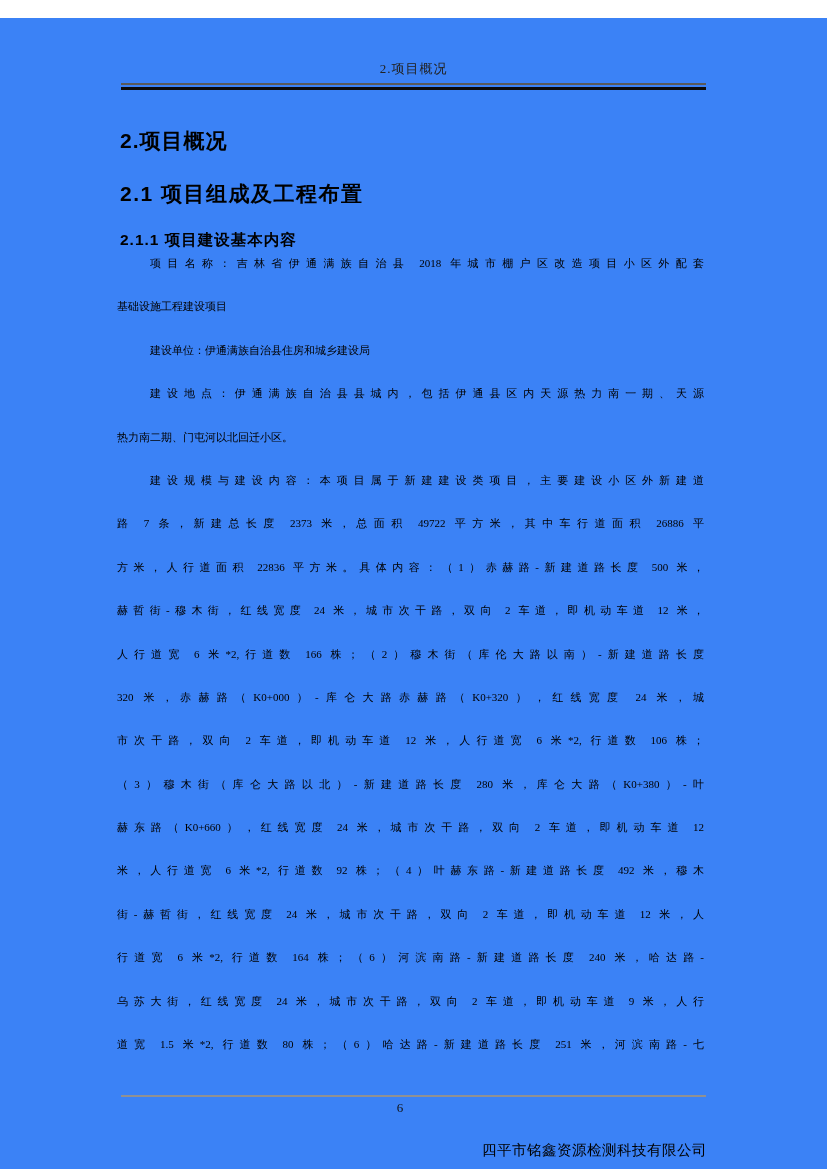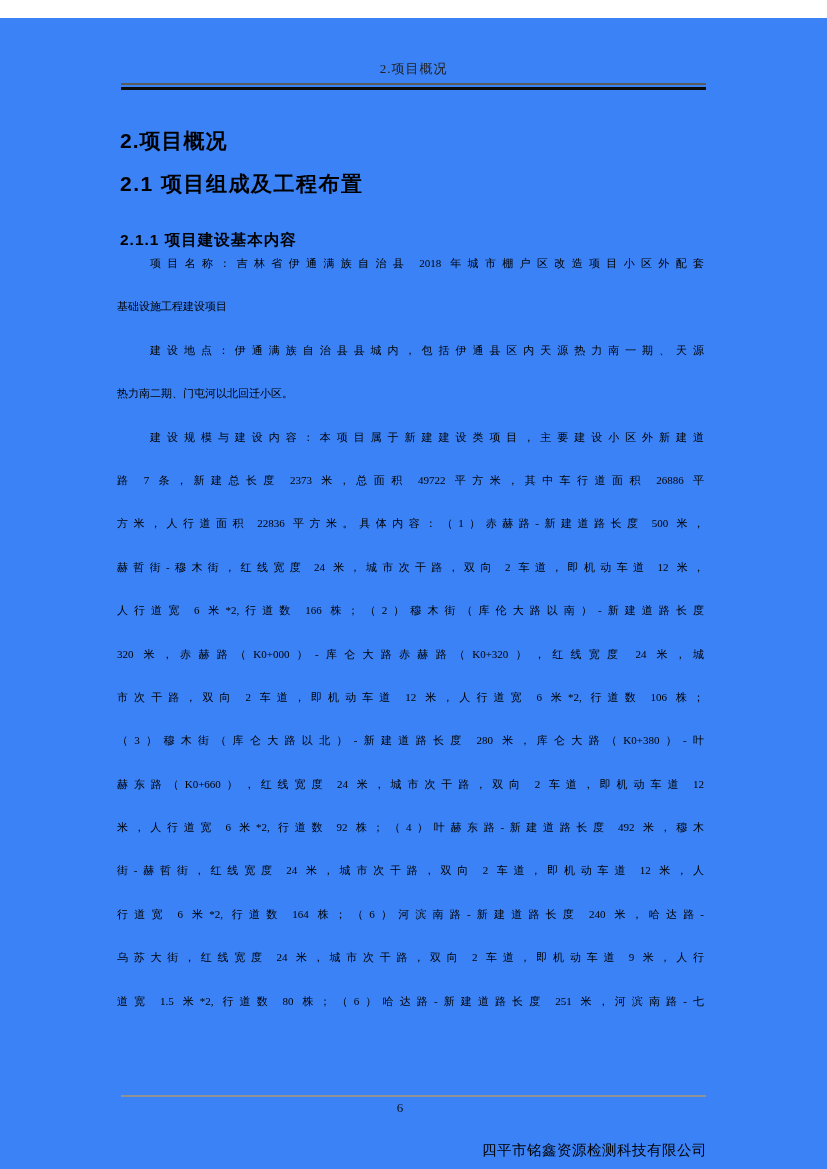--- a/index.html
+++ b/index.html
@@ -28,21 +28,21 @@
   .h1, .h2, .h3 {
     position: absolute;
     left: 120px;
     margin: 0;
     font-family: "Liberation Sans", sans-serif;
     font-weight: bold;
     color: #000;
     white-space: nowrap;
   }
   .h1 { top: 109px; font-size: 21px; letter-spacing: 1px; }
-  .h2 { top: 152px; font-size: 21px; letter-spacing: 1.5px; }
+  .h2 { top: 162px; font-size: 21px; letter-spacing: 1.5px; }
   .h3 { top: 212px; font-size: 15.5px; letter-spacing: 1px; }
   .bodytext {
     position: absolute;
     top: 224px; left: 117px; width: 587px;
     font-size: 11px;
   }
   .line {
     height: 43.4px;
     line-height: 43.4px;
     overflow: hidden;
@@ -85,20 +85,21 @@
     <div class="thick"></div>
   </div>
 
   <div class="h1">2.项目概况</div>
   <div class="h2">2.1 项目组成及工程布置</div>
   <div class="h3">2.1.1 项目建设基本内容</div>
 
   <div class="bodytext">
     <div class="line indent">项目名称：吉林省伊通满族自治县 2018 年城市棚户区改造项目小区外配套</div>
     <div class="line end">基础设施工程建设项目</div>
+    <div class="line indent end">建设单位：伊通满族自治县住房和城乡建设局</div>
     <div class="line indent">建设地点：伊通满族自治县县城内，包括伊通县区内天源热力南一期、天源</div>
     <div class="line end">热力南二期、门屯河以北回迁小区。</div>
     <div class="line indent">建设规模与建设内容：本项目属于新建建设类项目，主要建设小区外新建道</div>
     <div class="line">路 7 条，新建总长度 2373 米，总面积 49722 平方米，其中车行道面积 26886 平</div>
     <div class="line">方米，人行道面积 22836 平方米。具体内容：（1）赤赫路-新建道路长度 500 米，</div>
     <div class="line">赫哲街-穆木街，红线宽度 24 米，城市次干路，双向 2 车道，即机动车道 12 米，</div>
     <div class="line">人行道宽 6 米*2,行道数 166 株；（2）穆木街（库伦大路以南）-新建道路长度</div>
     <div class="line">320 米，赤赫路（K0+000）-库仑大路赤赫路（K0+320），红线宽度 24 米，城</div>
     <div class="line">市次干路，双向 2 车道，即机动车道 12 米，人行道宽 6 米*2, 行道数 106 株；</div>
     <div class="line">（3）穆木街（库仑大路以北）-新建道路长度 280 米，库仑大路（K0+380）-叶</div>

